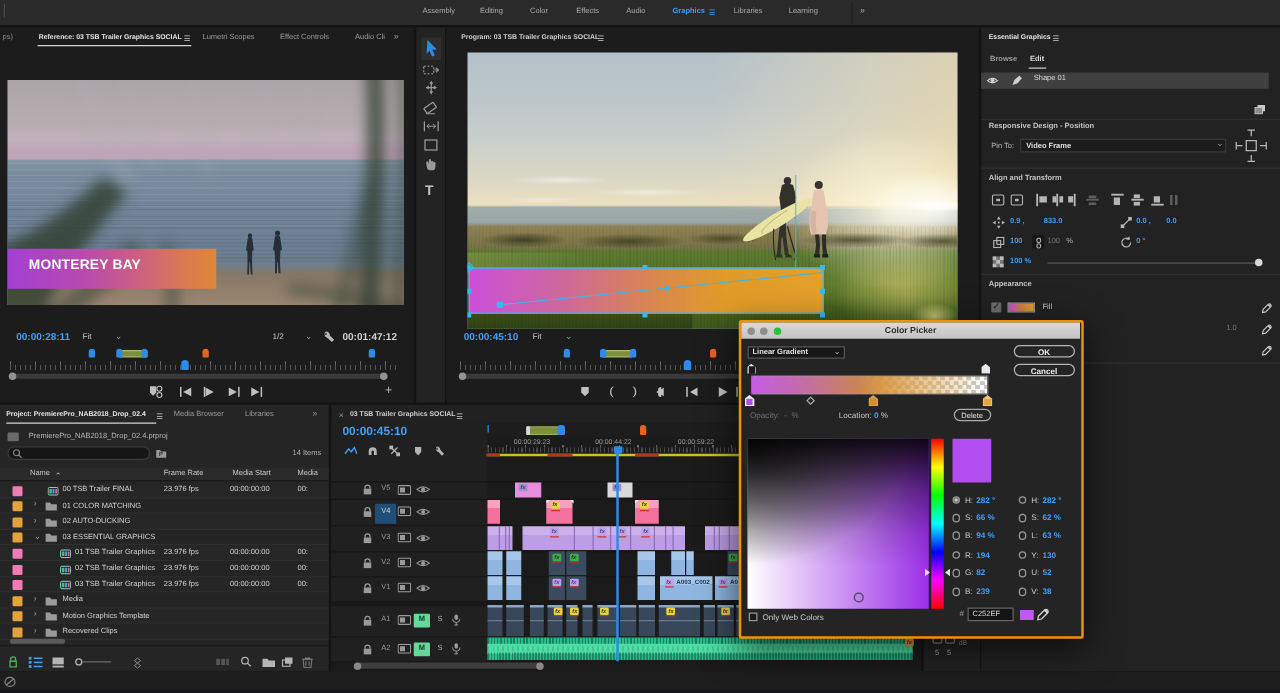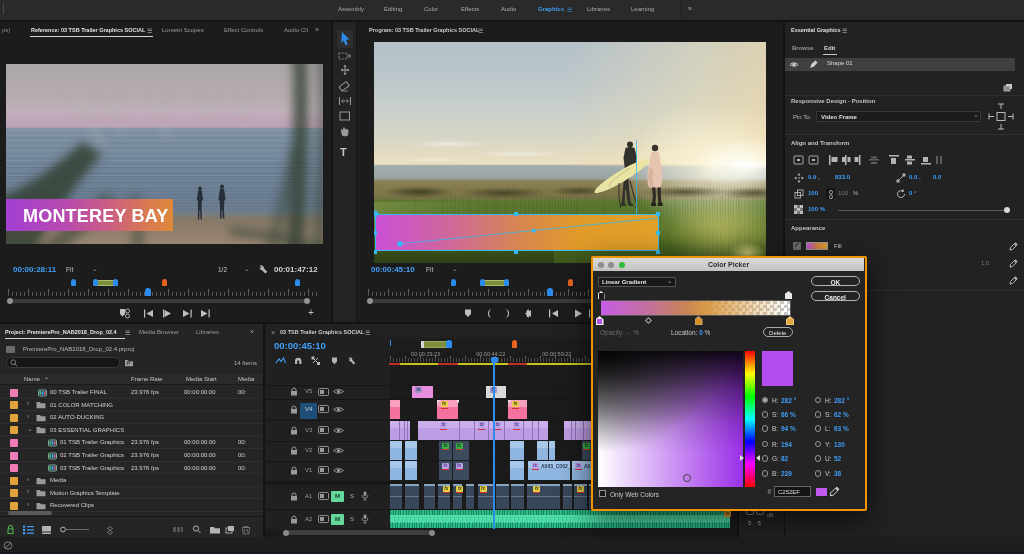--- a/index.html
+++ b/index.html
@@ -69,21 +69,21 @@
 </g>
 <g fill="none" stroke="#b5aeb4" opacity="0.25">
 <path d="M72 8 C 82 40 95 70 110 95" stroke-width="11"></path>
 <path d="M106 8 C 112 35 120 60 130 82" stroke-width="8"></path>
 <path d="M160 5 C 163 35 167 62 173 88" stroke-width="7"></path>
 <path d="M220 5 C 218 32 215 52 210 72" stroke-width="6"></path>
 <path d="M255 0 C 254 25 252 45 248 62" stroke-width="5"></path>
 </g>
         </svg>
 <div class="a" style="left:0;top:135px;width:167px;height:32px;background:linear-gradient(90deg,#a33fd3 0%,#b74aaf 35%,#cb5f83 62%,#d97a50 85%,#de8838 100%)"></div>
-<div class="a" style="left:17px;top:142px;font-size:18px;font-weight:bold;color:#fff;letter-spacing:0.2px">MONTEREY BAY</div>
+<div class="a" style="left:17px;top:142px;font-size:11px;font-weight:bold;color:#fff;letter-spacing:0.2px">MONTEREY BAY</div>
 </div>
 <div class="a" style="left:13px;top:243px">
         <span class="tc">00:00:28:11</span>
       </div>
 <div class="a" style="left:66px;top:244px;font-size:6.5px;color:#c6c6c6">Fit</div>
 <div class="a" style="left:92px;top:243px;font-size:7px;color:#9a9a9a">⌄</div>
 <div class="a" style="left:218px;top:244px;font-size:6.5px;color:#c6c6c6">1/2</div>
 <div class="a" style="left:244px;top:243px;font-size:7px;color:#9a9a9a">⌄</div>
 <svg class="a" style="left:258px;top:242px" width="10" height="10" viewBox="0 0 10 10">
         <path d="M2.5 1.2 a3 3 0 0 0 1.5 5.1 L7.5 9.6 9.3 7.8 5.9 4.3 a3 3 0 0 0 -3.4 -3.1 z M3.1 1.9 l0.2 1.9 -1.9 -0.2" fill="#b8b8b8"></path>

